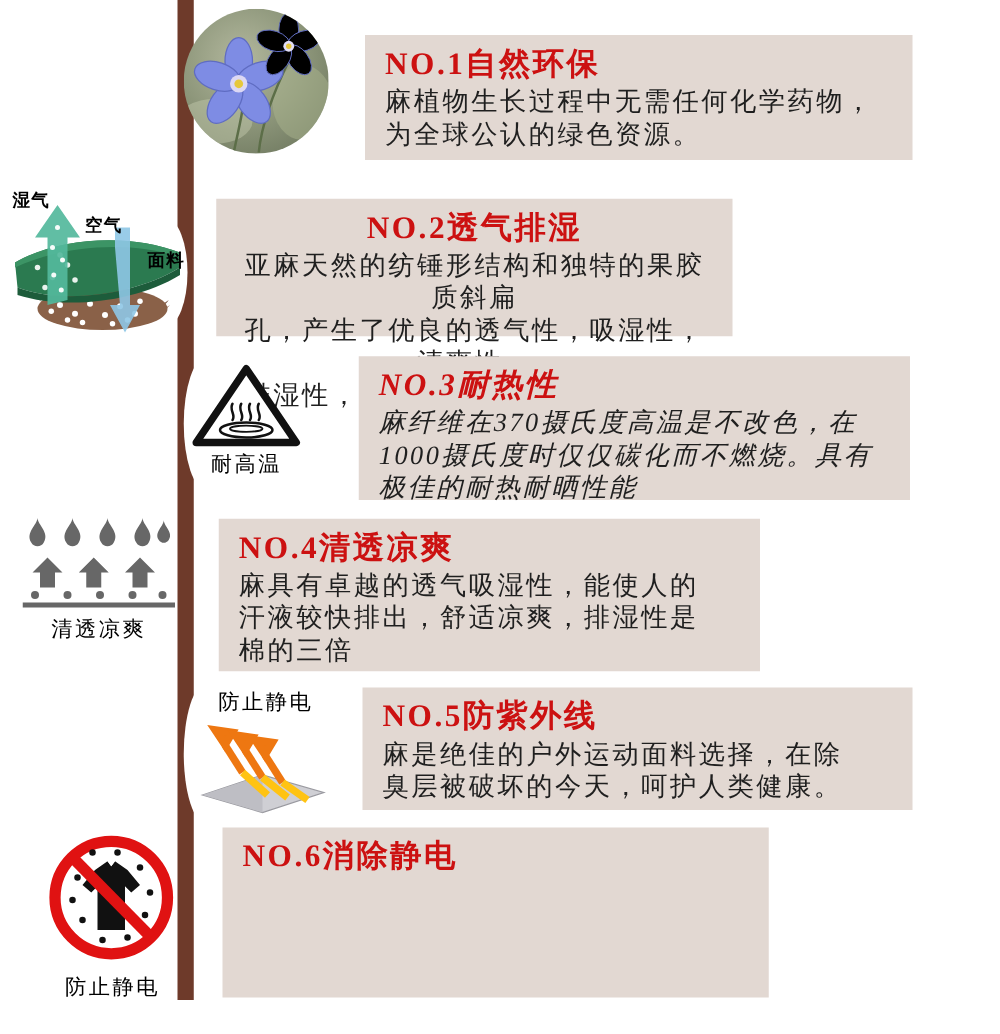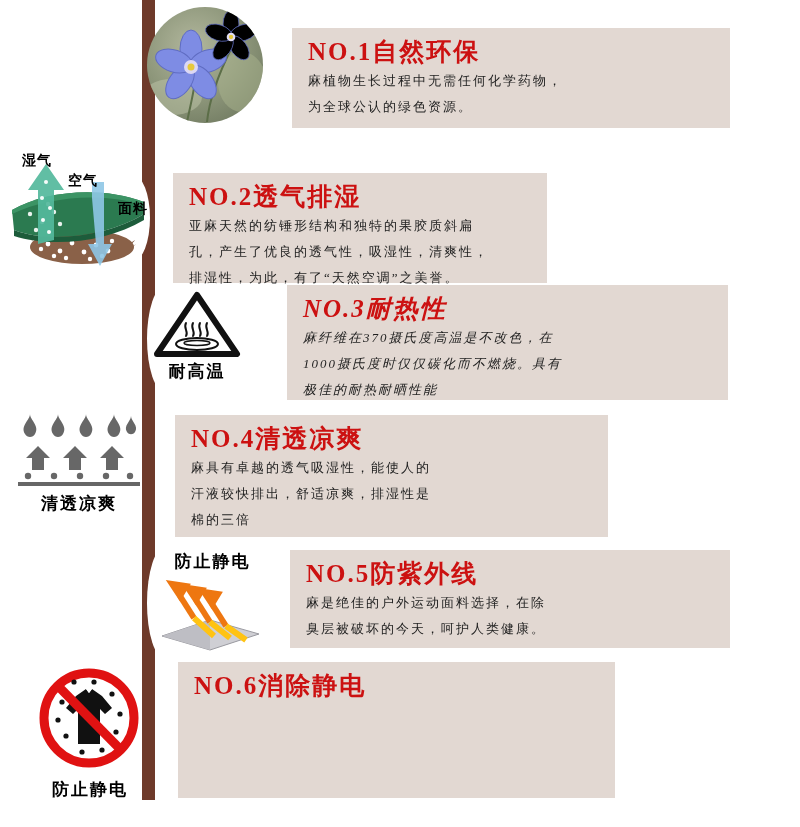--- a/index.html
+++ b/index.html
@@ -10,26 +10,26 @@
   
   .vbar{position:absolute;left:142px;top:0;width:13px;height:800px;background:#6e3a2a;z-index:1;}
   .notch{position:absolute;background:#ffffff;border-radius:50%;z-index:2;}
   
   .panel{position:absolute;background:#e2d8d2;z-index:2;padding:8px 16px 10px 16px;box-sizing:border-box;}
   .panel .title{
     color:#cc1111;font-weight:bold;font-size:25px;letter-spacing:2px;
     font-family:"Liberation Serif","DejaVu Serif",serif;line-height:32px;white-space:nowrap;
   }
   .panel .body{
-    color:#1f1f1f;font-size:13px;letter-spacing:2px;line-height:26px;white-space:pre-line;
+    color:#1f1f1f;font-size:21px;letter-spacing:2px;line-height:26px;white-space:pre-line;
   }
   
   .icon-wrap{position:absolute;z-index:3;}
   .icon-label{
-    position:absolute;z-index:3;color:#000;font-weight:bold;font-size:17px;letter-spacing:2px;
+    position:absolute;z-index:3;color:#000;font-weight:normal;font-size:17px;letter-spacing:2px;
     font-family:"Liberation Sans","DejaVu Sans",sans-serif;text-align:center;white-space:nowrap;
   }
   .mini-label{
     position:absolute;color:#000;font-weight:bold;font-size:14px;letter-spacing:1px;
     font-family:"Liberation Sans","DejaVu Sans",sans-serif;white-space:nowrap;z-index:4;
   }
   .photo-circle{
     position:absolute;left:147px;top:7px;width:116px;height:116px;border-radius:50%;
     overflow:hidden;z-index:3;
   }
@@ -125,26 +125,26 @@
       <g fill="#ffffff" opacity="0.95">
         <circle cx="34" cy="50" r="2"></circle>
           <circle cx="42" cy="60" r="2"></circle>
           <circle cx="35" cy="72" r="2"></circle>
         <circle cx="41" cy="84" r="2"></circle>
           <circle cx="38" cy="34" r="2"></circle>
       </g>
 
       <path d="M84,34 L96,34 L96,96 L104,96 L92,118 L80,96 L88,96 L84,50 Z" fill="#8ec6e6" opacity="0.9"></path>
     </svg>
-    <div class="mini-label" style="left:14px;top:4px;">湿气</div>
+    <div class="mini-label" style="left:2px;top:4px;">湿气</div>
     <div class="mini-label" style="left:60px;top:24px;">空气</div>
     <div class="mini-label" style="left:110px;top:52px;">面料</div>
   </div>
 
-  <div class="panel" style="left:173px;top:173px;width:374px;height:110px;">
+  <div class="panel" style="left:173px;top:159px;width:413px;height:110px;text-align:center;">
     <div class="title">NO.2透气排湿</div>
     <div class="body">亚麻天然的纺锤形结构和独特的果胶质斜扁
 孔，产生了优良的透气性，吸湿性，清爽性，
 排湿性，为此，有了“天然空调”之美誉。</div>
   </div>
 
   <div class="icon-wrap" style="left:152px;top:290px;width:90px;height:70px;">
     <svg width="90" height="70" viewBox="0 0 90 70">
       <path d="M45,5 L85,64 L5,64 Z" fill="#ffffff" stroke="#111111" stroke-width="6" stroke-linejoin="round"></path>
       <g stroke="#111111" stroke-width="2" fill="none" stroke-linecap="round">

